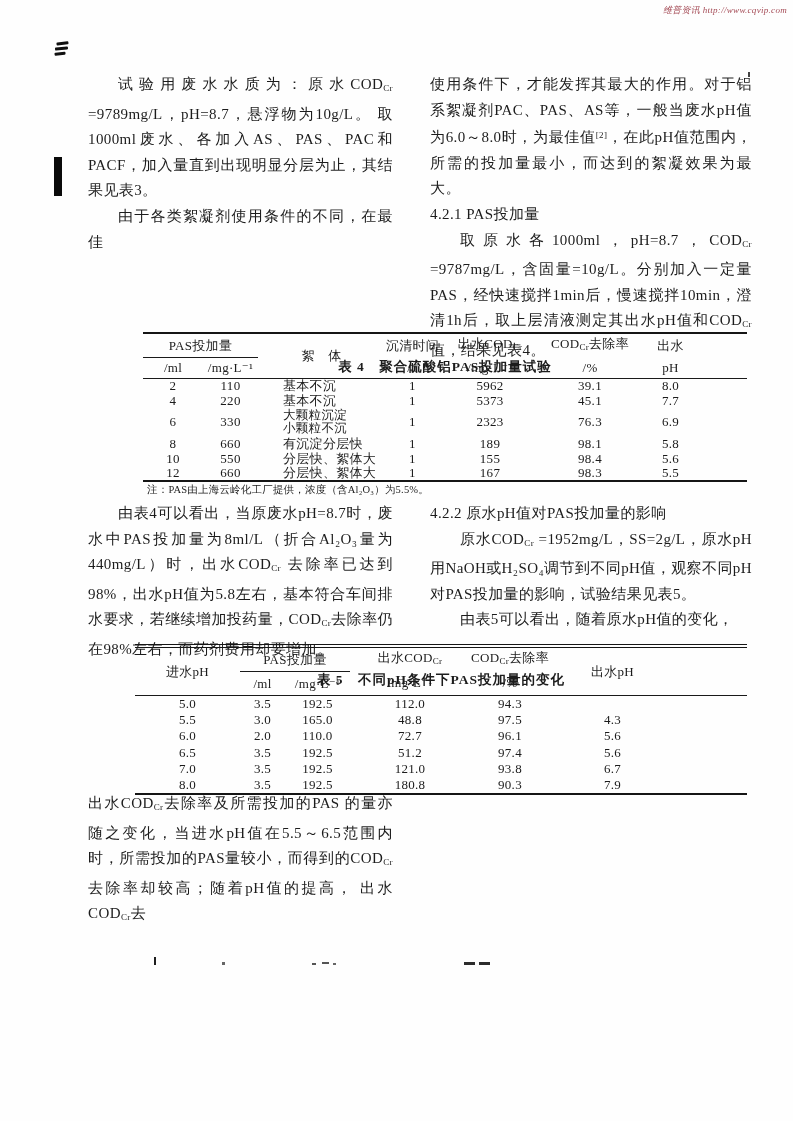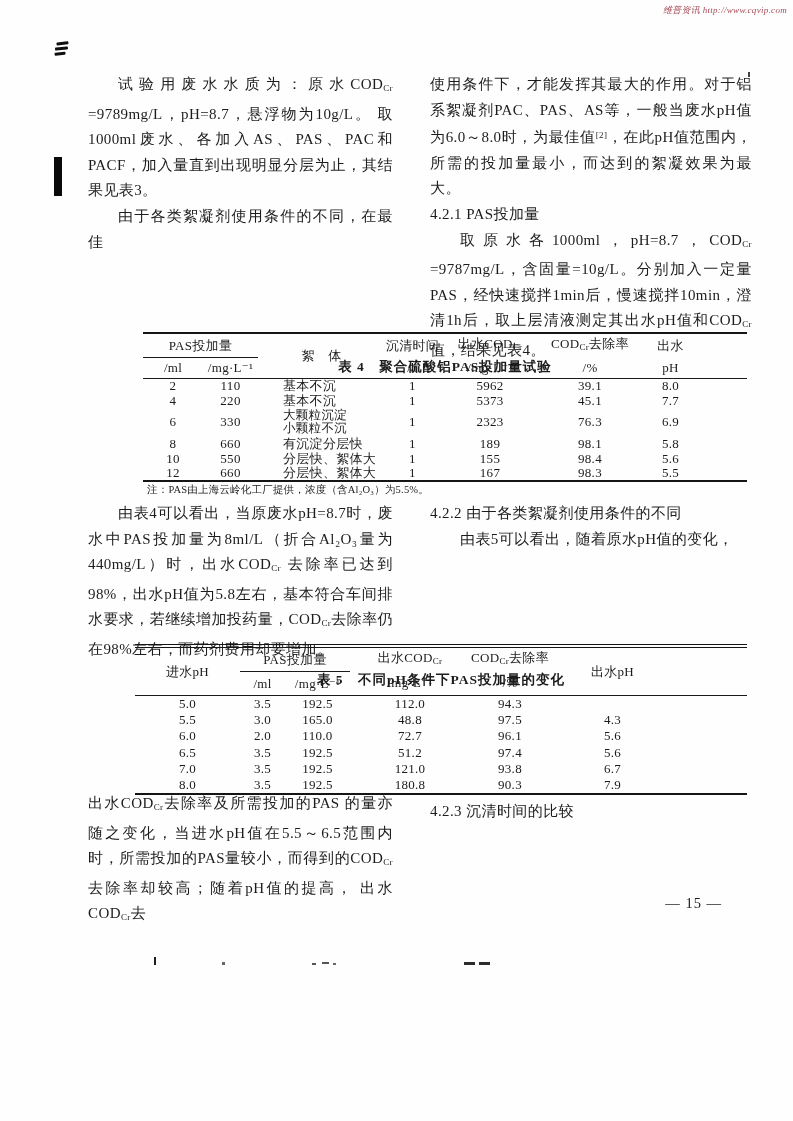--- a/index.html
+++ b/index.html
@@ -177,21 +177,22 @@
         <td class="ph-col">5.5</td>
       </tr>
     </tbody>
   </table>
   <div class="tnote">注：PAS由上海云岭化工厂提供，浓度（含Al₂O₃）为5.5%。</div>
 
   <div class="tb" id="lc-mid">
     <p class="ind">由表4可以看出，当原废水pH=8.7时，废水中PAS投加量为8ml/L（折合Al₂O₃量为440mg/L）时，出水COD<sub>Cr</sub> 去除率已达到98%，出水pH值为5.8左右，基本符合车间排水要求，若继续增加投药量，COD<sub>Cr</sub>去除率仍在98%左右，而药剂费用却要增加。</p>
   </div>
   <div class="tb" id="rc-mid">
-    <p>4.2.2 由于各类絮凝剂使用条件的不同</p>
+    <p>4.2.2 原水pH值对PAS投加量的影响</p>
+    <p class="ind">原水COD<sub>Cr</sub> =1952mg/L，SS=2g/L，原水pH用NaOH或H₂SO₄调节到不同pH值，观察不同pH对PAS投加量的影响，试验结果见表5。</p>
     <p class="ind">由表5可以看出，随着原水pH值的变化，</p>
   </div>
 
   <div class="ttitle" id="t5-title">表 5　不同pH条件下PAS投加量的变化</div>
   <table class="dtable" id="table5">
     <colgroup>
       <col style="width:105px">
         <col style="width:45px">
         <col style="width:65px">
       <col style="width:120px">
@@ -262,23 +263,21 @@
         <td>90.3</td>
         <td class="ph-col">7.9</td>
       </tr>
     </tbody>
   </table>
 
   <div class="tb" id="lc-bot">
     <p>出水COD<sub>Cr</sub>去除率及所需投加的PAS 的量亦随之变化，当进水pH值在5.5～6.5范围内时，所需投加的PAS量较小，而得到的COD<sub>Cr</sub>去除率却较高；随着pH值的提高， 出水COD<sub>Cr</sub>去</p>
   </div>
   <div class="tb" id="rc-bot">
-    <p>4.2.3 沉清时间的比较</p>
-  </div>
-  <div class="tb" id="page-num">— 15 —</div>
+  </div>
 
   <div class="art" id="art1"></div>
   <div class="art" id="art2"></div>
   <div class="art" id="art3"></div>
   <div class="art" id="art4"></div>
   <div class="art" id="art5"></div>
   <div class="art" id="art6"></div>
   <div class="art" id="art7"></div>
   <div class="art" id="art8"></div>
 

